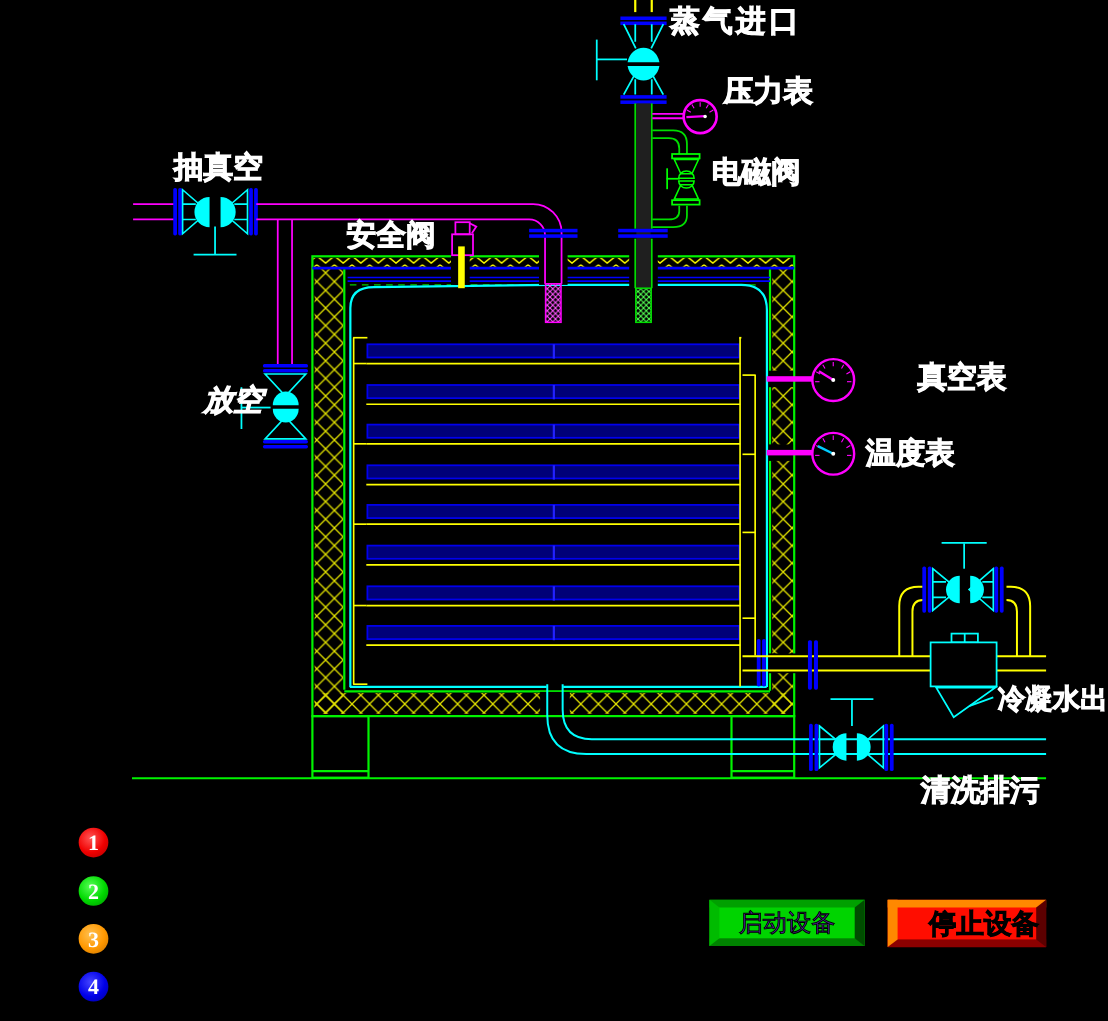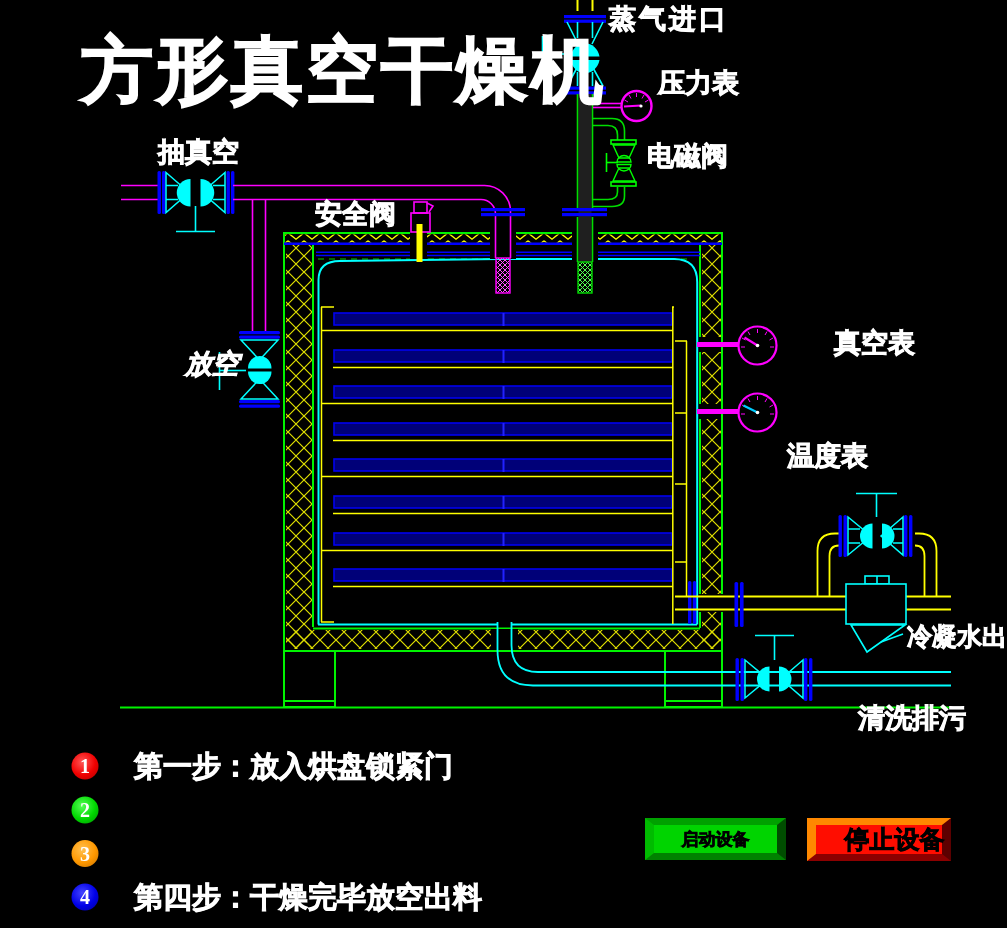--- a/index.html
+++ b/index.html
@@ -447,40 +447,37 @@
 <div class="lbl" style="left:647px;top:143px;">电磁阀</div>
 
 <div class="lbl" style="left:158px;top:139px;">抽真空</div>
 
 <div class="lbl" style="left:315px;top:201px;">安全阀</div>
 
 <div class="lbl" style="left:185px;top:351px;font-style:italic;">放空</div>
 
 <div class="lbl" style="left:834px;top:330px;">真空表</div>
 
-<div class="lbl" style="left:787px;top:399px;margin-top:44px;">温度表</div>
+<div class="lbl" style="left:787px;top:399px;">温度表</div>
 
 <div class="lbl" style="left:907px;top:624px;font-size:25px;">冷凝水出口</div>
 
-<div class="lbl" style="left:837px;top:705px;margin-left:21px;">清洗排污</div>
-
-<div class="lbl" style="left:134px;top:752px;font-size:29px;">第一步：放入烘盘锁紧门</div>
-
-
-
-<div class="lbl" style="left:134px;top:883px;font-size:29px;">第四步：干燥完毕放空出料</div>
+<div class="lbl" style="left:837px;top:705px;">清洗排污</div>
+
+
+
+
 
 <div style="position:absolute;left:645px;top:818px;width:141px;height:42px;box-sizing:border-box;
 background:#00d400;border-style:solid;border-width:7px 9px;
 border-top-color:#00a000;border-left-color:#00bb00;border-right-color:#004d00;border-bottom-color:#008200;
 display:flex;align-items:center;justify-content:center;">
-<span style="color:#0f172a;font-size:17px;font-weight:bold;white-space:nowrap;-webkit-text-stroke:0.8px #000;">启动设备</span>
+<span style="color:#4c1d95;font-size:22px;font-weight:normal;white-space:nowrap;-webkit-text-stroke:0.8px #000;">启动设备</span>
     </div>
 
 <div style="position:absolute;left:807px;top:818px;width:144px;height:43px;box-sizing:border-box;
 background:#ff0d00;border-style:solid;border-width:7px 9px;
 border-top-color:#ff8800;border-left-color:#ff8800;border-right-color:#5c0000;border-bottom-color:#8c0000;
 display:flex;align-items:center;justify-content:center;padding-left:31px;">
 <span style="color:#000;font-size:25px;font-weight:bold;white-space:nowrap;-webkit-text-stroke:0.8px #000;">停止设备</span>
     </div>
 
-<div class="lbl" style="left:81px;top:34px;font-size:72px;letter-spacing:3px;-webkit-text-stroke:1.6px #fff;">方形真空干燥机</div>
 </div>
 
 </body></html>

